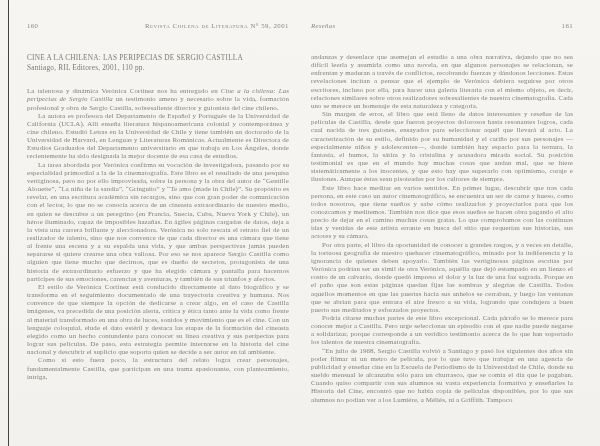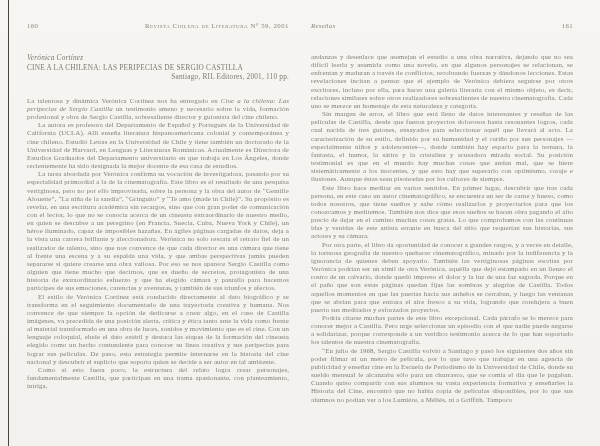--- a/index.html
+++ b/index.html
@@ -54,21 +54,21 @@
 
   .citation {
     margin-top: 21px;
     font-size: 7.3px;
     line-height: 9.6px;
     color: #7d7972;
     letter-spacing: 0.2px;
   }
   .citation .cite-author { font-style: italic; display: block; }
   .citation .cite-title  { display: block; }
-  .citation .cite-imprint{ display: block; text-align: right; }
+  .citation .cite-imprint{ display: block; }
 
   .page-body {
     text-align: justify;
     font-size: 6.9px;
     line-height: 8.15px;
     color: #837f78;
     letter-spacing: 0.1px;
   }
   .page-left  .page-body { margin-top: 15px; }
   .page-right .page-body { margin-top: 21px; }
@@ -87,21 +87,20 @@
 
   <div class="spine-line"></div>
 
   <div class="page page-left">
     <div class="running-header">
       <span class="folio">160</span>
       <span class="rh-journal">Revista Chilena de Literatura N° 59, 2001</span>
     </div>
 
     <div class="citation">
-      <span class="cite-author">Verónica Cortínez</span>
       <span class="cite-title">CINE A LA CHILENA: LAS PERIPECIAS DE SERGIO CASTILLA</span>
       <span class="cite-imprint">Santiago, RIL Editores, 2001, 110 pp.</span>
     </div>
 
     <div class="page-body">
       <p class="noindent"><span>La talentosa y dinámica Verónica Cortínez nos ha entregado en </span><span class="book-title-italic">Cine a la chilena: Las peripecias de Sergio Castilla</span><span> un testimonio ameno y necesario sobre la vida, formación profesional y obra de Sergio Castilla, sobresaliente director y guionista del cine chileno.</span></p>
       <p>La autora es profesora del Departamento de Español y Portugués de la Universidad de California (UCLA). Allí enseña literatura hispanoamericana colonial y contemporánea y cine chileno. Estudió Letras en la Universidad de Chile y tiene también un doctorado de la Universidad de Harvard, en Lenguas y Literaturas Románicas. Actualmente es Directora de Estudios Graduados del Departamento universitario en que trabaja en Los Ángeles, donde recientemente ha sido designada la mejor docente de esa casa de estudios.</p>
       <p>La tarea abordada por Verónica confirma su vocación de investigadora, pasando por su especialidad primordial a la de la cinematografía. Este libro es el resultado de una pesquisa vertiginosa, pero no por ello improvisada, sobre la persona y la obra del autor de “Gentille Alouette”, “La niña de la sandía”, “Gringuito” y “Te amo (made in Chile)”. Su propósito es revelar, en una escritura académica sin recargos, sino que con gran poder de comunicación con el lector, lo que no se conocía acerca de un cineasta extraordinario de nuestro medio, en quien se descubre a un peregrino (en Francia, Suecia, Cuba, Nueva York y Chile), un héroe iluminado, capaz de imposibles hazañas. En ágiles páginas cargadas de datos, deja a la vista una carrera brillante y aleccionadora. Verónica no solo rescata el retrato fiel de un realizador de talento, sino que nos convence de que cada director es una cámara que tiene al frente una escena y a su espalda una vida, y que ambas perspectivas jamás pueden separarse si quiere crearse una obra valiosa. Por eso se nos aparece Sergio Castilla como alguien que tiene mucho que decirnos, que es dueño de secretos, protagonista de una historia de extraordinario esfuerzo y que ha elegido cámara y pantalla para hacernos partícipes de sus emociones, carencias y aventuras, y también de sus triunfos y afectos.</p>
       <p>El estilo de Verónica Cortínez está conducido directamente al dato biográfico y se transforma en el seguimiento documentado de una trayectoria creativa y humana. Nos convence de que siempre la opción de dedicarse a crear algo, en el caso de Castilla imágenes, va precedida de una posición alerta, crítica y ética tanto ante la vida como frente al material transformado en una obra de luces, sonidos y movimiento que es el cine. Con un lenguaje coloquial, elude el dato estéril y destaca las etapas de la formación del cineasta elegido como un hecho contundente para conocer su línea creativa y sus peripecias para lograr sus películas. De paso, esta estrategia permite internarse en la historia del cine nacional y descubrir el suplicio que soporta quien se decide a ser autor en tal ambiente.</p>
       <p>Como si esto fuera poco, la estructura del relato logra crear personajes, fundamentalmente Castilla, que participan en una trama apasionante, con planteamiento, intriga,</p>

